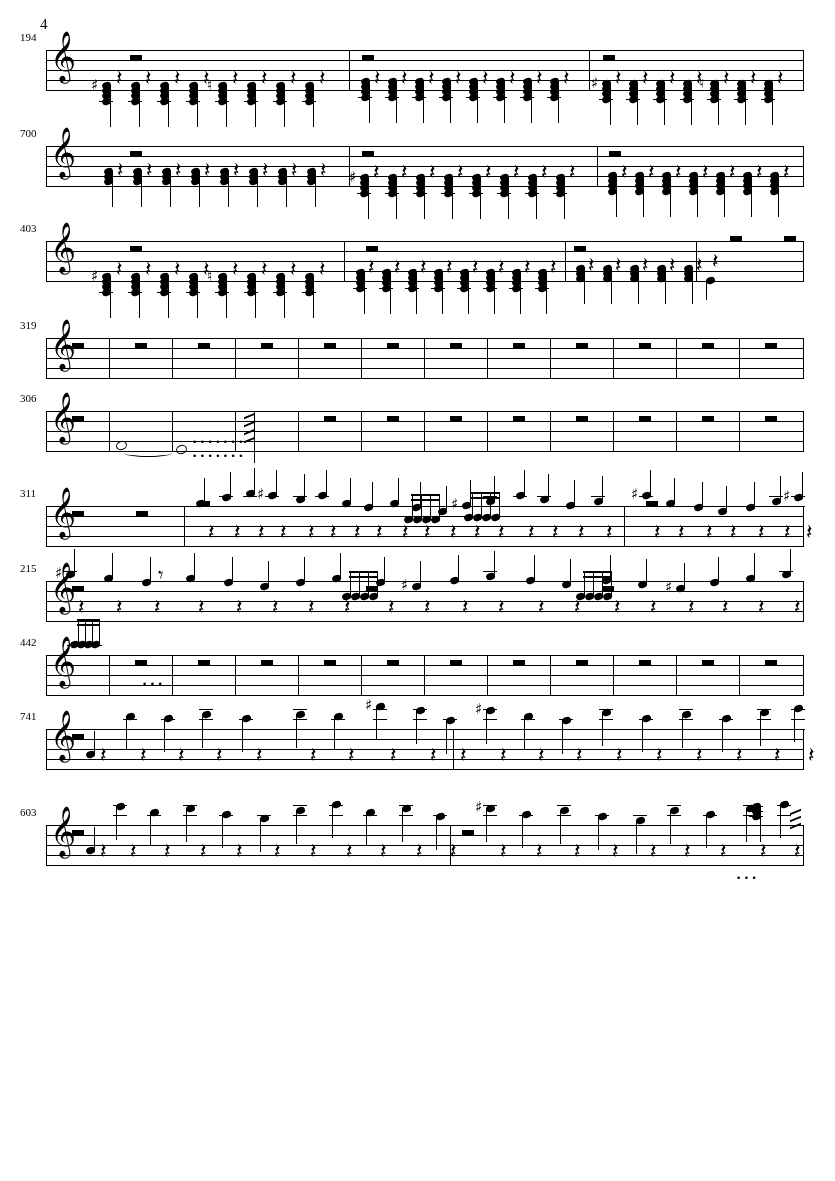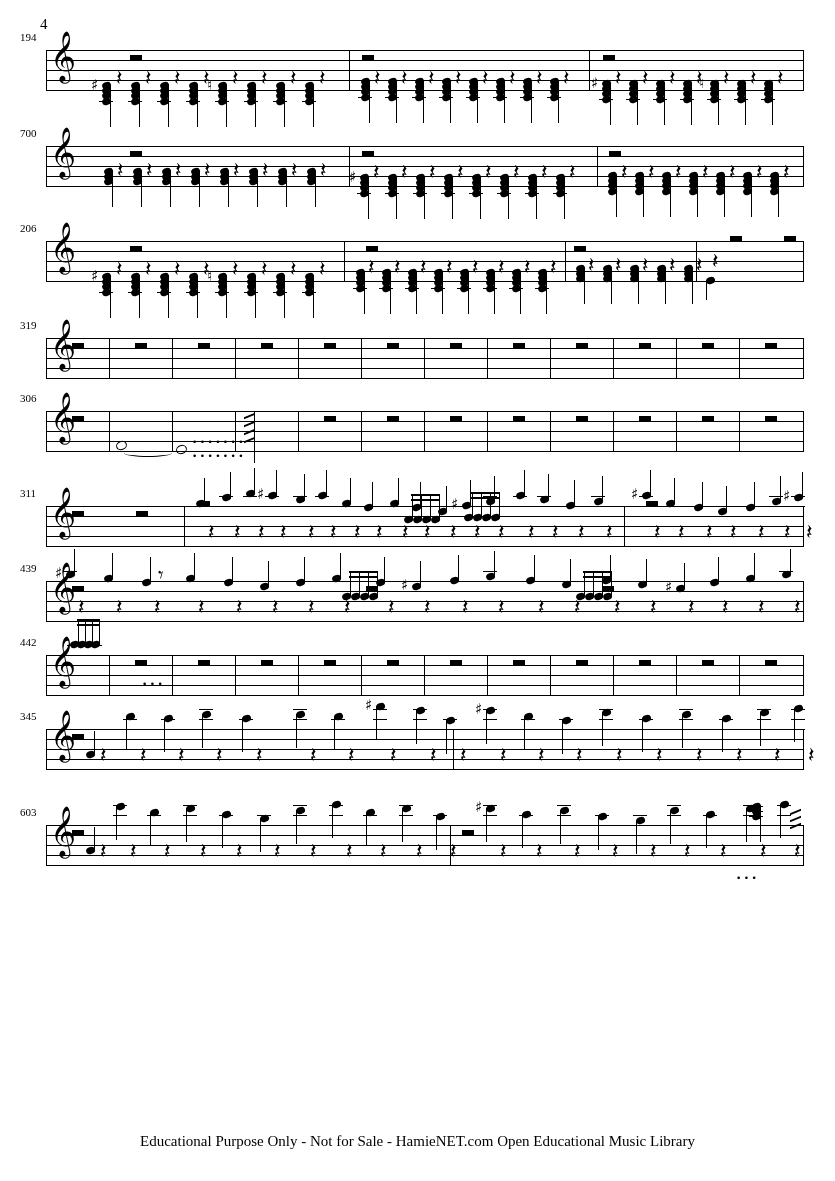--- a/index.html
+++ b/index.html
@@ -588,21 +588,21 @@
         <div style="position: absolute; left: 724px; top: 0px;">
           <div class="note-head" style="left: 0px; top: 26px;"></div>
           <div class="note-head" style="left: 0px; top: 31.2px;"></div>
           <div class="note-head" style="left: 0px; top: 36.4px;"></div>
           <div class="note-head" style="left: 0px; top: 41.6px;"></div>
           <div class="stem" style="left: 8px; top: 29px; height: 41.6px;"></div>
         </div>
         <div class="rest-q" style="left: 737px; top: 16px;">𝄽</div>
       </div>
       <div class="system" style="top: 241px;">
-        <div class="measure-label">206</div>
+        <div class="measure-label">403</div>
         <div class="staff">
           <div class="line"></div>
           <div class="line"></div>
           <div class="line"></div>
           <div class="line"></div>
           <div class="line"></div>
         </div>
         <div class="clef">𝄞</div>
         <div class="barline" style="left: 0px;"></div>
         <div class="barline" style="left: 298px;"></div>
@@ -1087,21 +1087,21 @@
           <div class="stem" style="left: 8px; top: -12px; height: 24px;"></div>
         </div>
         <div style="position: absolute; left: 445px; top: 0px;">
           <div class="note-head" style="left: 0px; top: 8px;"></div>
           <div class="stem" style="left: 8px; top: -12px; height: 24px;"></div>
         </div>
         <div class="beam" style="left: 425px; top: -14px; width: 29px;"></div>
         <div class="beam" style="left: 425px; top: -9px; width: 29px;"></div>
       </div>
       <div class="system" style="top: 581px;">
-        <div class="measure-label">439</div>
+        <div class="measure-label">215</div>
         <div class="staff">
           <div class="line"></div>
           <div class="line"></div>
           <div class="line"></div>
           <div class="line"></div>
           <div class="line"></div>
         </div>
         <div class="clef">𝄞</div>
         <div class="barline" style="left: 0px;"></div>
         <div class="barline" style="left: 757px;"></div>
@@ -1318,21 +1318,21 @@
           <div class="note-head" style="left: 0px; top: -14px;"></div>
           <div class="ledger" style="left: -3px; top: -0.5px;"></div>
           <div class="ledger" style="left: -3px; top: -10.5px;"></div>
           <div class="stem" style="left: 8px; top: -34px; height: 24px;"></div>
         </div>
         <div class="beam" style="left: 31px; top: -36px; width: 23px;"></div>
         <div class="beam" style="left: 31px; top: -31px; width: 23px;"></div>
         <div class="dotrow" style="left: 96px; top: 24px;">•••</div>
       </div>
       <div class="system" style="top: 729px;">
-        <div class="measure-label">345</div>
+        <div class="measure-label">741</div>
         <div class="staff">
           <div class="line"></div>
           <div class="line"></div>
           <div class="line"></div>
           <div class="line"></div>
           <div class="line"></div>
         </div>
         <div class="clef">𝄞</div>
         <div class="barline" style="left: 0px;"></div>
         <div class="barline" style="left: 407px;"></div>
@@ -1654,14 +1654,13 @@
           <div class="ledger" style="left: -3px; top: -8.6px;"></div>
           <div class="stem" style="left: 8px; top: -19px; height: 36.4px;"></div>
         </div>
         <div class="dotrow" style="left: 690px; top: 48px;">•••</div>
         <div class="tremolo" style="left: 744px; top: -14px;"></div>
         <div class="tremolo" style="left: 744px; top: -7px;"></div>
         <div class="tremolo" style="left: 744px; top: 0px;"></div>
       </div>
     </div>
 
-  <div class="footer">Educational Purpose Only - Not for Sale - HamieNET.com Open Educational Music Library</div>
 </div>
 
 </body></html>

